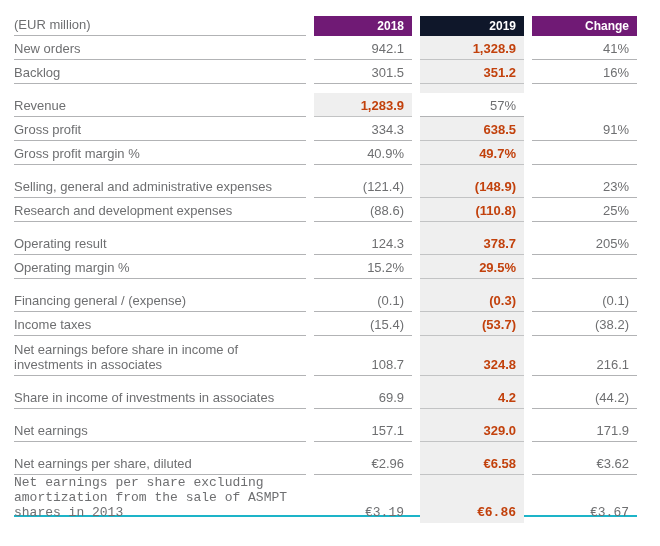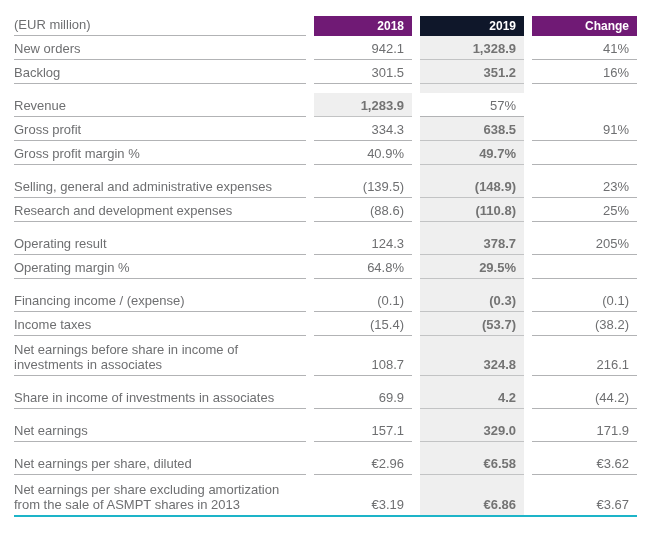--- a/index.html
+++ b/index.html
@@ -52,25 +52,25 @@
     color: #6e6f71;
     border-bottom: 1px solid #b2b3b5;
     padding-bottom: 3px;
   }
   .row.gap .cell { border-bottom: none; padding-bottom: 0; }
   .cell.c-label { line-height: 15px; padding-right: 4px; }
   .cell.c-num { justify-content: flex-end; padding-right: 8px; }
   .cell.c-2019 {
     background: #efefef;
     font-weight: bold;
-    color: #737373;
+    color: #c2410c;
     border-bottom-color: #c2c3c4;
   }
   .row .cell.c-2019 { background: #efefef; }
-  .row:last-child .cell { border-bottom: none; }
+  .row:last-child .cell { border-bottom: none; font-family: Liberation Mono, monospace; }
   .bottom-line {
     height: 2px;
     background: #1db4c8;
     width: 623px;
   }
 </style>
 </head>
 <body>
 
 <div class="table-wrap">
@@ -119,21 +119,21 @@
         <div class="cell c-num c-change"></div>
       </div>
       <div class="row gap">
         <div class="cell c-label"></div>
         <div class="cell c-num c-2018"></div>
         <div class="cell c-num c-2019"></div>
         <div class="cell c-num c-change"></div>
       </div>
       <div class="row data">
         <div class="cell c-label">Selling, general and administrative expenses</div>
-        <div class="cell c-num c-2018">(139.5)</div>
+        <div class="cell c-num c-2018">(121.4)</div>
         <div class="cell c-num c-2019">(148.9)</div>
         <div class="cell c-num c-change">23%</div>
       </div>
       <div class="row data">
         <div class="cell c-label">Research and development expenses</div>
         <div class="cell c-num c-2018">(88.6)</div>
         <div class="cell c-num c-2019">(110.8)</div>
         <div class="cell c-num c-change">25%</div>
       </div>
       <div class="row gap">
@@ -143,32 +143,32 @@
         <div class="cell c-num c-change"></div>
       </div>
       <div class="row data">
         <div class="cell c-label">Operating result</div>
         <div class="cell c-num c-2018">124.3</div>
         <div class="cell c-num c-2019">378.7</div>
         <div class="cell c-num c-change">205%</div>
       </div>
       <div class="row data">
         <div class="cell c-label">Operating margin %</div>
-        <div class="cell c-num c-2018">64.8%</div>
+        <div class="cell c-num c-2018">15.2%</div>
         <div class="cell c-num c-2019">29.5%</div>
         <div class="cell c-num c-change"></div>
       </div>
       <div class="row gap">
         <div class="cell c-label"></div>
         <div class="cell c-num c-2018"></div>
         <div class="cell c-num c-2019"></div>
         <div class="cell c-num c-change"></div>
       </div>
       <div class="row data">
-        <div class="cell c-label">Financing income / (expense)</div>
+        <div class="cell c-label">Financing general / (expense)</div>
         <div class="cell c-num c-2018">(0.1)</div>
         <div class="cell c-num c-2019">(0.3)</div>
         <div class="cell c-num c-change">(0.1)</div>
       </div>
       <div class="row data">
         <div class="cell c-label">Income taxes</div>
         <div class="cell c-num c-2018">(15.4)</div>
         <div class="cell c-num c-2019">(53.7)</div>
         <div class="cell c-num c-change">(38.2)</div>
       </div>

